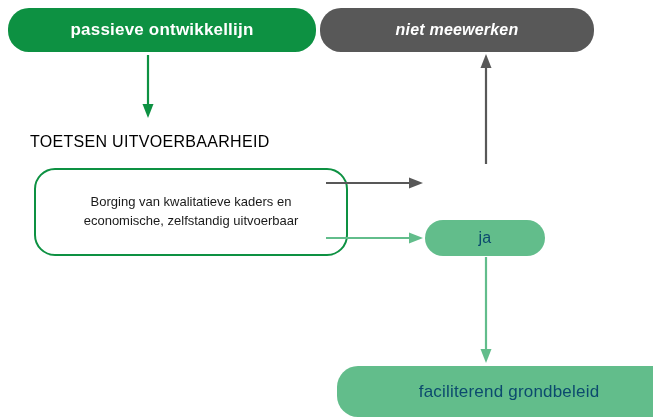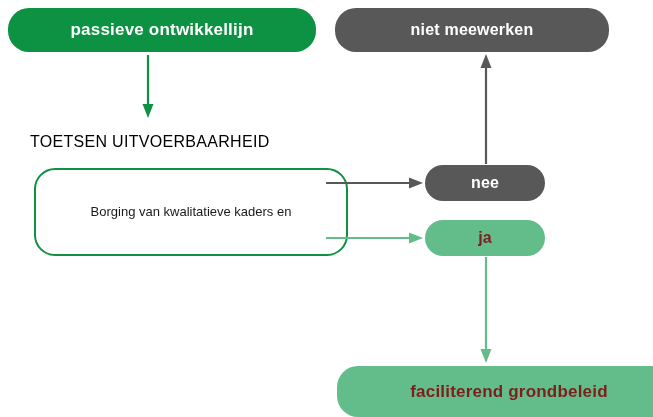--- a/index.html
+++ b/index.html
@@ -38,39 +38,39 @@
   .box-gray-solid {
     background: #585858;
     color: #ffffff;
     font-weight: bold;
     font-size: 16px;
     letter-spacing: 0.2px;
   }
 
   .box-lightgreen-solid {
     background: #62bd8b;
-    color: #7f1d1d;
-    font-weight: bold;
+    color: #0c4a6e;
+    font-weight: normal;
     font-size: 16px;
     letter-spacing: 0.2px;
   }
 
   .box-outline {
     background: #ffffff;
     border: 2px solid #0d9142;
     color: #1a1a1a;
     font-size: 13px;
     line-height: 1.45;
     padding: 4px 10px;
     margin-left: 28px;
   }
 
   
   #box-passieve      { left: 8px;   top: 8px;   width: 308px; height: 44px; }
-  #box-niet-meewerken{ left: 335px; top: 8px;   width: 274px; height: 44px; }
+  #box-niet-meewerken{ left: 320px; top: 8px;   width: 274px; height: 44px; font-style: italic; }
   #heading-toetsen   { left: 30px;  top: 130px; width: 290px; height: 24px;
                        font-size: 16px; font-weight: normal; color: #000;
                        justify-content: flex-start; letter-spacing: 0.3px; }
   #box-borging       { left: 6px;   top: 168px; width: 314px; height: 88px; }
   #box-nee           { left: 425px; top: 165px; width: 120px; height: 36px; }
   #box-ja            { left: 425px; top: 220px; width: 120px; height: 36px; }
   #box-faciliterend  { left: 337px; top: 366px; width: 344px; height: 51px;
                        font-size: 17px; }
 
   
@@ -88,24 +88,24 @@
 
   <div class="box box-green-solid" id="box-passieve">passieve ontwikkellijn</div>
 
   <div class="box box-gray-solid" id="box-niet-meewerken">niet meewerken</div>
 
   <div class="box" id="heading-toetsen">TOETSEN UITVOERBAARHEID</div>
 
   <div class="box box-outline" id="box-borging">
     <div>
       <div>Borging van kwalitatieve kaders en</div>
+      <div>economische, zelfstandig uitvoerbaar</div>
     </div>
   </div>
 
-  <div class="box box-gray-solid" id="box-nee">nee</div>
 
   <div class="box box-lightgreen-solid" id="box-ja">ja</div>
 
   <div class="box box-lightgreen-solid" id="box-faciliterend">faciliterend grondbeleid</div>
 
   <svg id="arrows" viewBox="0 0 653 417" xmlns="http://www.w3.org/2000/svg">
 
     <g>
       <line x1="148" y1="55" x2="148" y2="108" stroke="#0d9142" stroke-width="2.2"></line>
       <polygon points="148,118 142.5,104 153.5,104" fill="#0d9142"></polygon>

